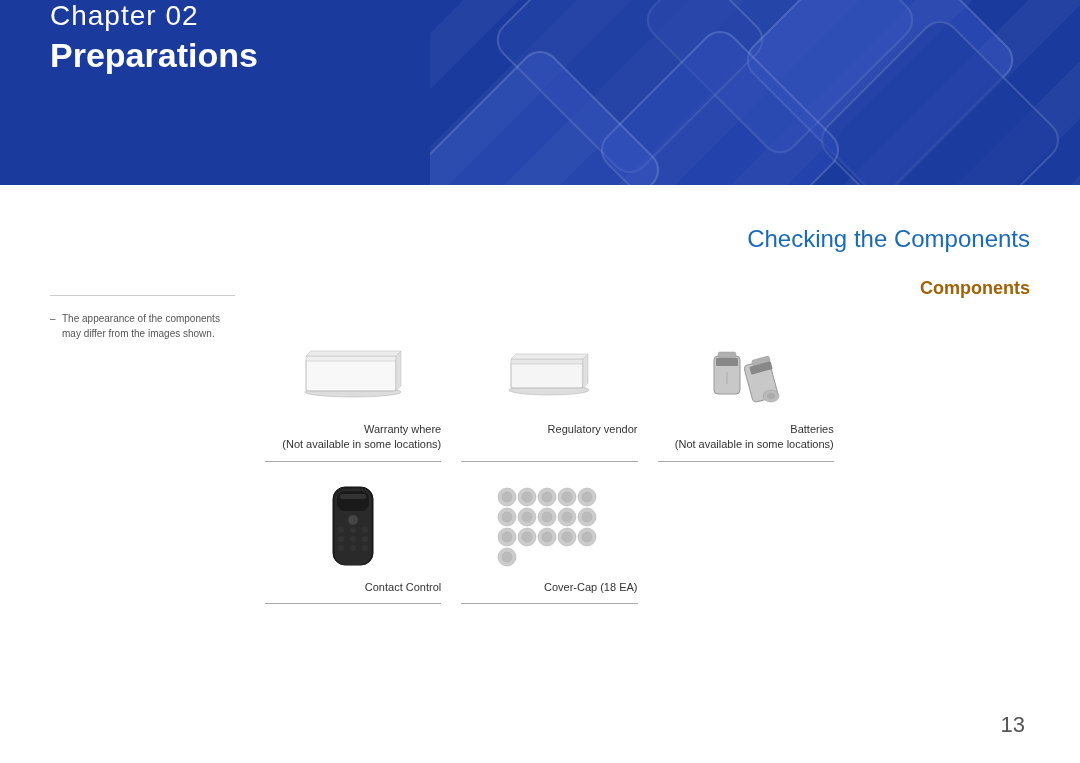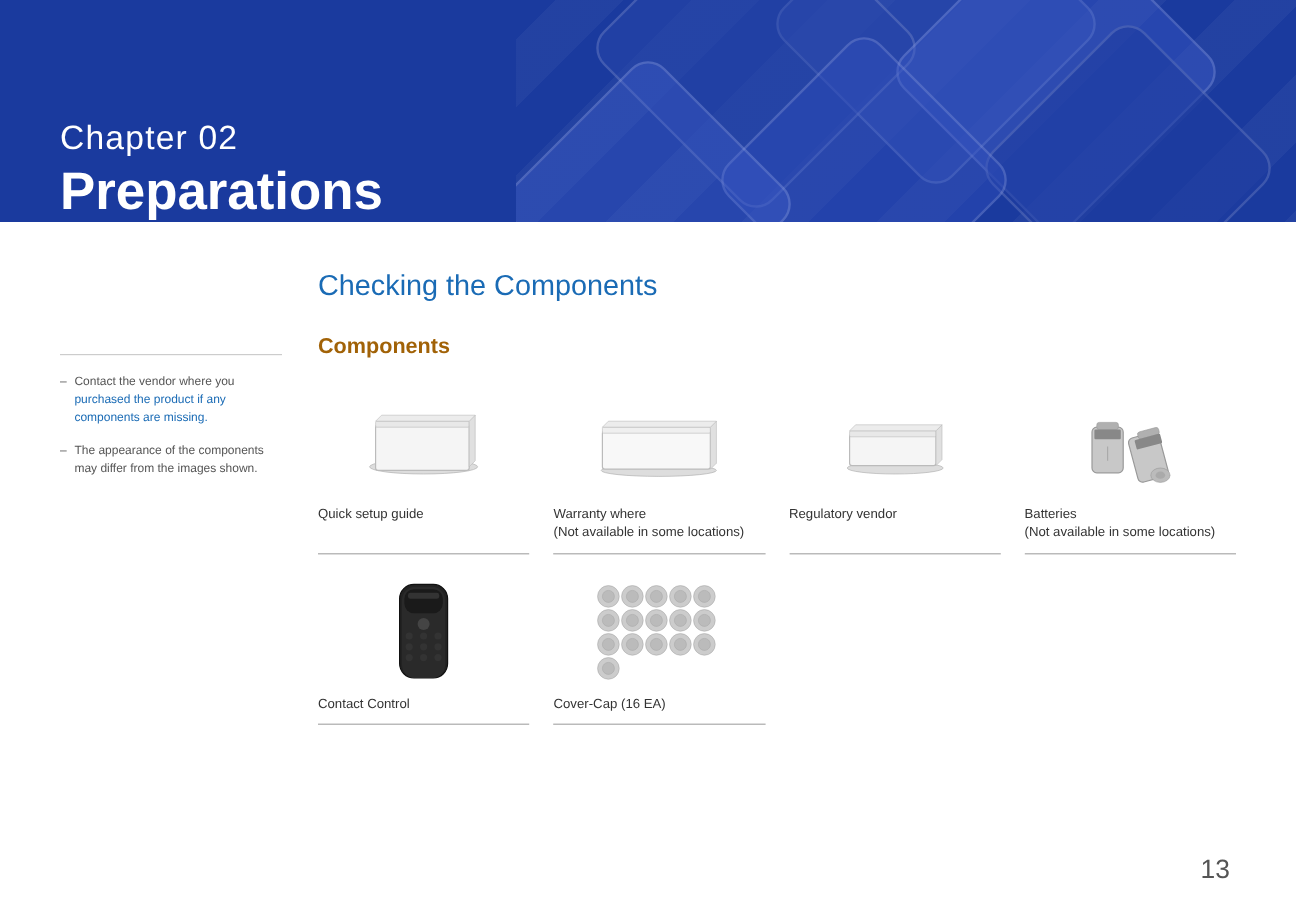--- a/index.html
+++ b/index.html
@@ -13,21 +13,21 @@
     }
 
     
     .header-banner {
       width: 100%;
       height: 185px;
       background: #1a3a9e;
       position: relative;
       overflow: hidden;
       display: flex;
-      align-items: flex-end;
+      align-items: flex-start;
       padding-left: 50px;
     }
 
     .header-banner::before {
       content: '';
       position: absolute;
       right: -50px;
       top: -80px;
       width: 700px;
       height: 400px;
@@ -105,21 +105,21 @@
 
     .chapter-label {
       color: #fff;
       font-size: 28px;
       font-weight: 300;
       letter-spacing: 1px;
     }
 
     .chapter-title {
       color: #fff;
-      font-size: 44px;
+      font-size: 34px;
       font-weight: 700;
       margin-top: 4px;
     }
 
     
     .main-content {
       display: flex;
       padding: 30px 50px 30px 50px;
       gap: 30px;
     }
@@ -160,20 +160,21 @@
     }
 
     .sidebar-note .highlight {
       color: #1a6bb5;
     }
 
     
     .content-area {
       flex: 1;
       padding-top: 10px;
+      text-align: right;
     }
 
     .section-title {
       color: #1a6bb5;
       font-size: 24px;
       font-weight: 400;
       margin-bottom: 25px;
     }
 
     .sub-section-title {
@@ -253,51 +254,31 @@
     <div class="chapter-title">Preparations</div>
   </div>
 </div>
 
 <div class="main-content">
 
   <div class="sidebar">
     <div class="sidebar-divider"></div>
     <div class="sidebar-notes">
       <div class="sidebar-note">
-        <span>Contact the vendor where you <span class="highlight">purchased the product if any components are missing.</span></span>
-      </div>
-      <div class="sidebar-note">
         <span>The appearance of the components may differ from the images shown.</span>
       </div>
     </div>
   </div>
 
   <div class="content-area">
     <div class="section-title">Checking the Components</div>
     <div class="sub-section-title">Components</div>
 
     <div class="components-grid">
 
-      <div class="component-item">
-        <div class="component-image">
-          <svg width="100" height="70" viewBox="0 0 100 70">
-
-            <ellipse cx="50" cy="55" rx="45" ry="6" fill="#ddd" stroke="#aaa" stroke-width="0.5"></ellipse>
-            <rect x="10" y="20" width="78" height="38" rx="2" fill="#f5f5f5" stroke="#bbb" stroke-width="1"></rect>
-            <rect x="10" y="17" width="78" height="5" rx="1" fill="#e8e8e8" stroke="#bbb" stroke-width="0.5"></rect>
-
-            <polygon points="88,17 93,12 93,50 88,55" fill="#e0e0e0" stroke="#bbb" stroke-width="0.5"></polygon>
-            <polygon points="10,17 15,12 93,12 88,17" fill="#ececec" stroke="#bbb" stroke-width="0.5"></polygon>
-          </svg>
-        </div>
-        <div class="component-label">
-          <span>Quick setup guide</span>
-        </div>
-        <div class="component-divider"></div>
-      </div>
 
       <div class="component-item">
         <div class="component-image">
           <svg width="110" height="70" viewBox="0 0 110 70">
 
             <ellipse cx="55" cy="58" rx="48" ry="5" fill="#ddd" stroke="#aaa" stroke-width="0.5"></ellipse>
             <rect x="8" y="25" width="90" height="32" rx="2" fill="#f8f8f8" stroke="#bbb" stroke-width="1"></rect>
             <rect x="8" y="22" width="90" height="5" rx="1" fill="#efefef" stroke="#bbb" stroke-width="0.5"></rect>
             <polygon points="98,22 103,17 103,52 98,57" fill="#e0e0e0" stroke="#bbb" stroke-width="0.5"></polygon>
             <polygon points="8,22 13,17 103,17 98,22" fill="#ececec" stroke="#bbb" stroke-width="0.5"></polygon>
@@ -426,21 +407,21 @@
                 <circle cx="98" cy="55" r="5" fill="#bbb"></circle>
             </g>
 
             <g fill="#ccc" stroke="#aaa" stroke-width="0.5">
               <circle cx="18" cy="75" r="9"></circle>
                 <circle cx="18" cy="75" r="5" fill="#bbb"></circle>
             </g>
           </svg>
         </div>
         <div class="component-label">
-          <span>Cover-Cap (16 EA)</span>
+          <span>Cover-Cap (18 EA)</span>
         </div>
         <div class="component-divider"></div>
       </div>
 
     </div>
 
   </div>
 </div>
 
 <div class="page-number">13</div>

